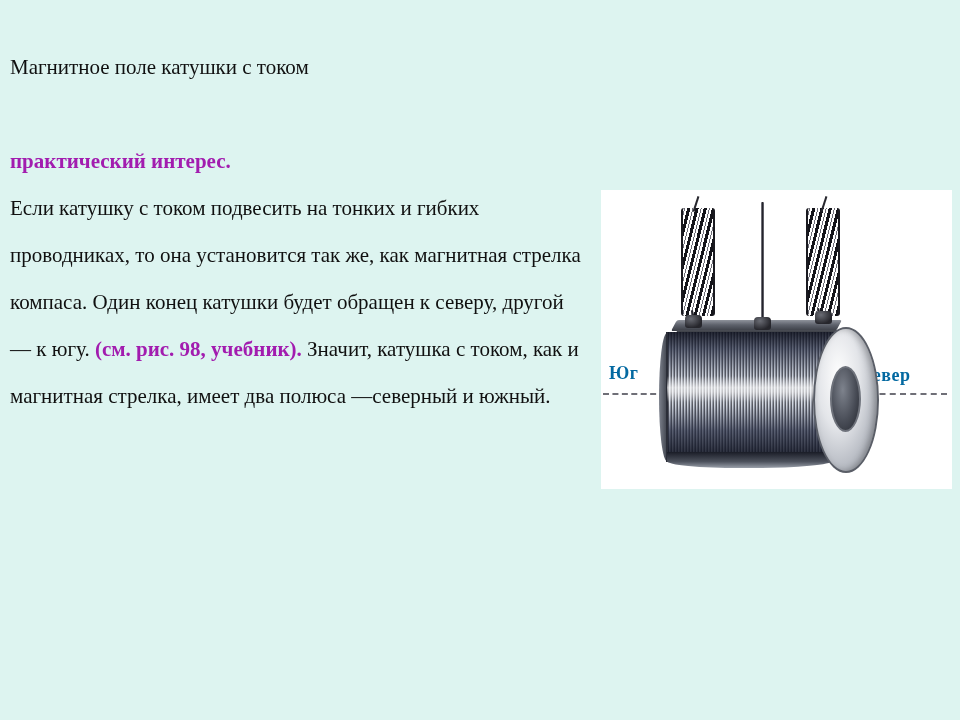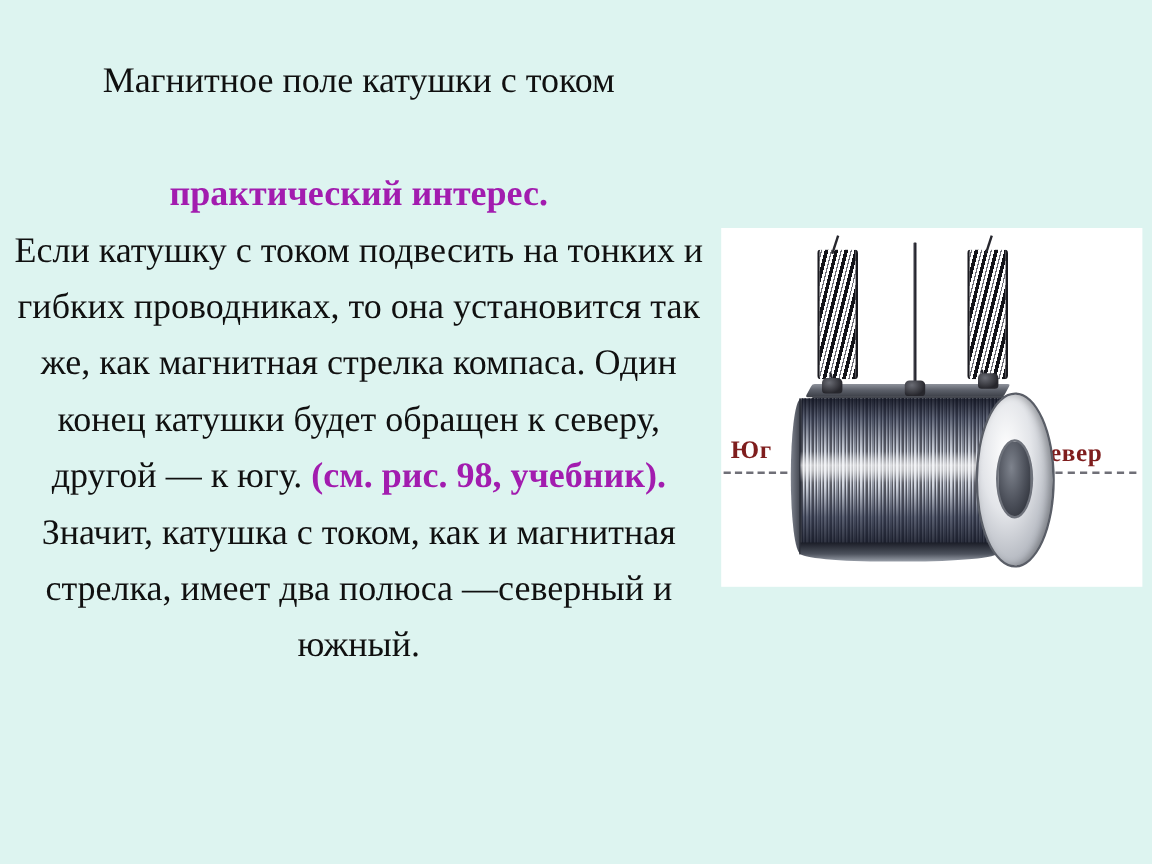--- a/index.html
+++ b/index.html
@@ -22,22 +22,21 @@
     height: 720px;
     background: #ddf4f0;
   }
 
   
   #text-block {
     position: absolute;
     left: 10px;
     top: 44px;
     width: 578px;
-    text-align: center;
-    font-size: 30px;
+    font-size: 21px;
     line-height: 47px;
     color: #101010;
     letter-spacing: 0px;
   }
   #text-block p {
     margin: 0;
   }
   .hl {
     color: #a21caf;
     font-weight: bold;
@@ -68,22 +67,22 @@
     border-top: 2px dashed #6f6f77;
   }
   .axis-left  { left: 2px;  width: 72px; }
   .axis-right { left: 258px; width: 88px; }
 
   
   .pole-label {
     position: absolute;
     font-family: "Liberation Serif", "DejaVu Serif", serif;
     font-weight: bold;
-    font-size: 21px;
-    color: #7f1d1d;
+    font-size: 18px;
+    color: #0369a1;
     letter-spacing: 0.5px;
     white-space: nowrap;
   }
   #label-south { left: 8px;  top: 173px; }
   #label-north { left: 258px; top: 175px; }
 
   
   #coil-assembly {
     position: absolute;
     left: 0; top: 0;

